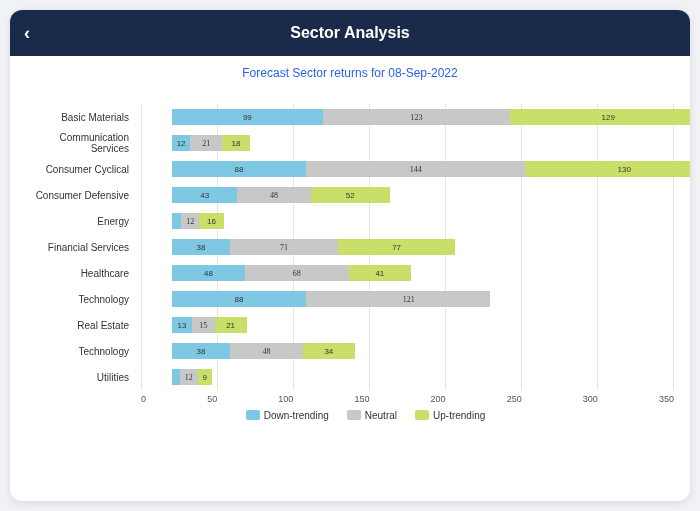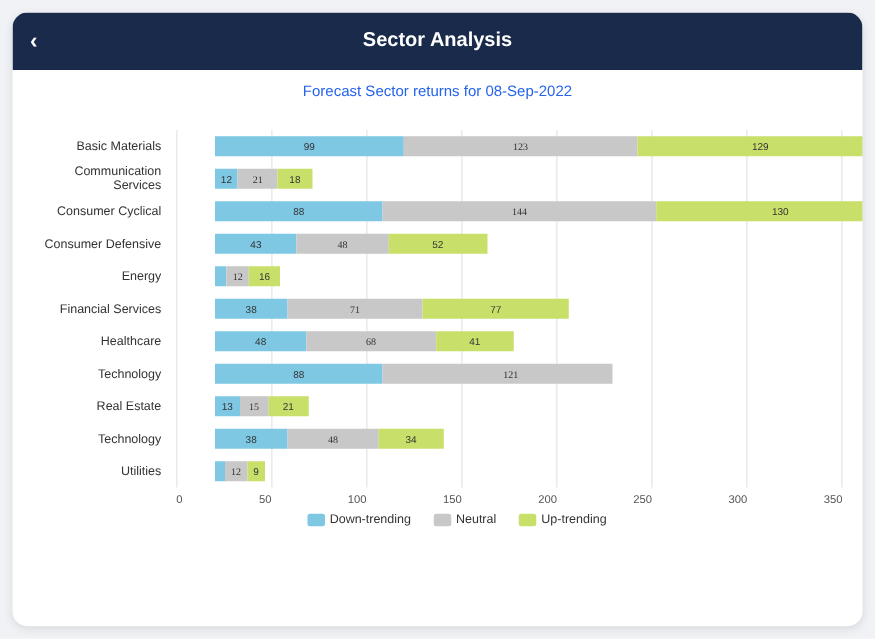--- a/index.html
+++ b/index.html
@@ -100,21 +100,21 @@
     .legend {
       display: flex;
       justify-content: center;
       gap: 18px;
       margin-top: 6px;
       font-size: 10px;
       color: #333;
     }
     .legend-item {
       display: flex;
-      align-items: flex-end;
+      align-items: flex-start;
       gap: 4px;
     }
     .legend-box {
       width: 14px;
       height: 10px;
       border-radius: 2px;
     }
     
     .chart-wrapper {
       position: relative;

